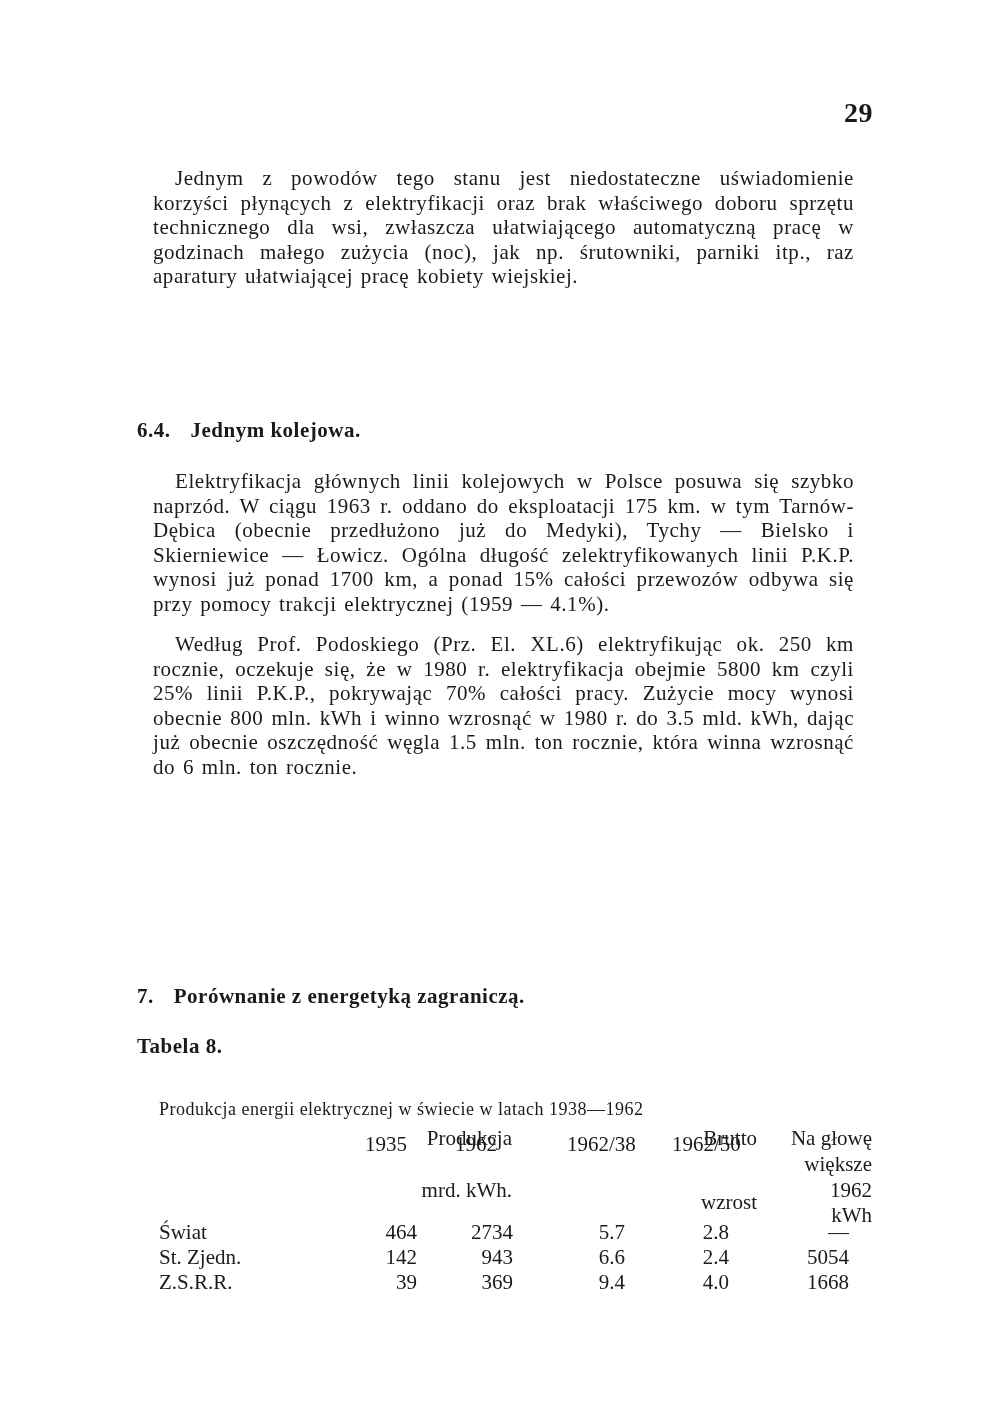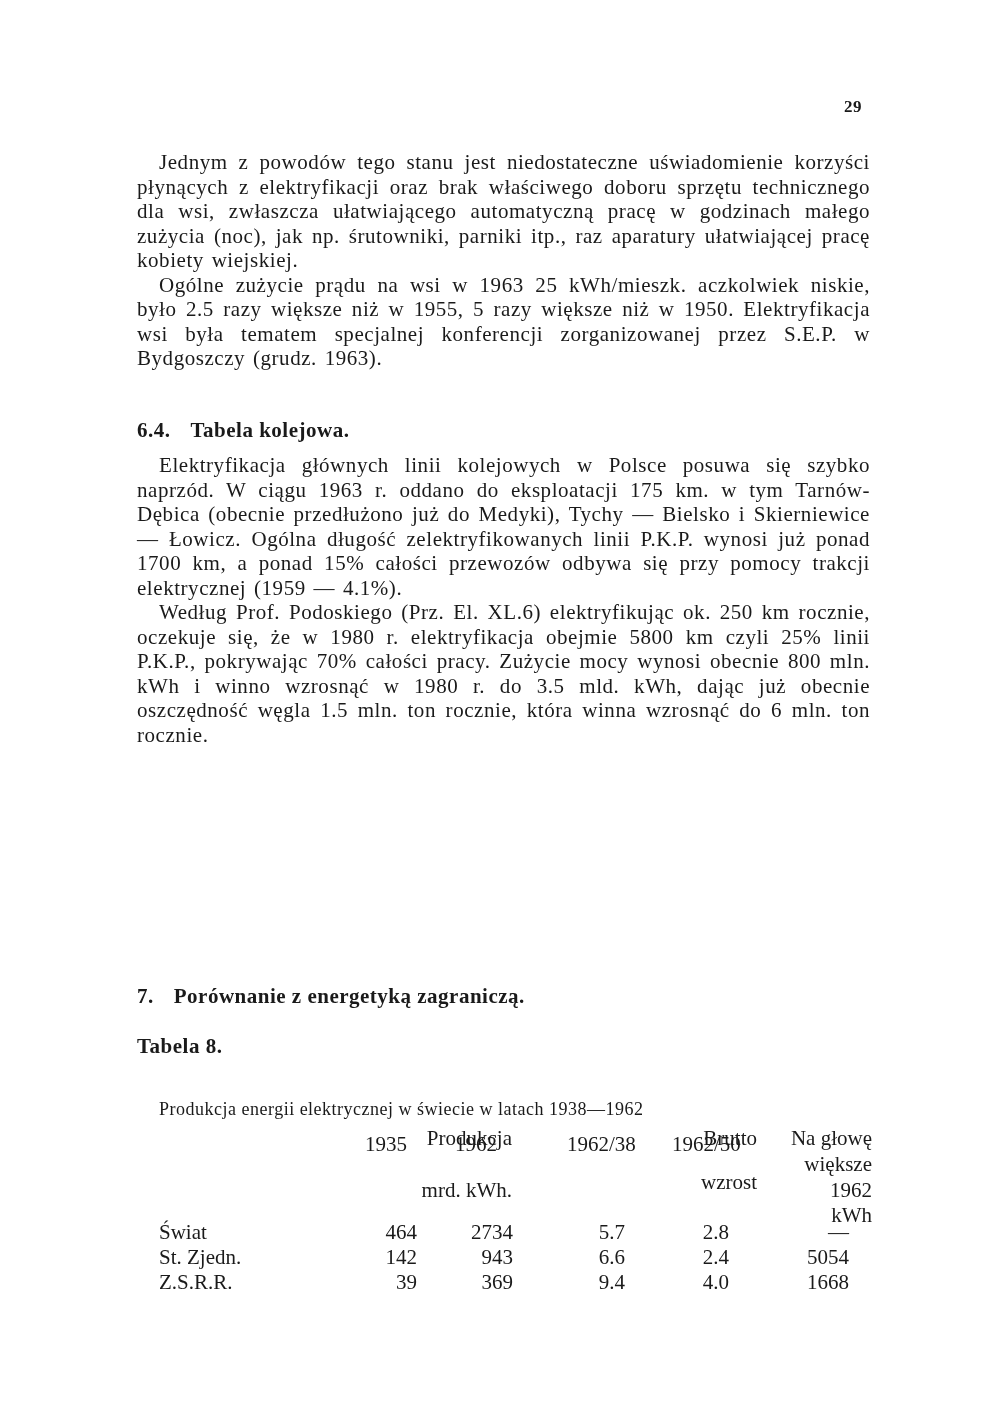--- a/index.html
+++ b/index.html
@@ -3,28 +3,28 @@
 <meta charset="utf-8">
 <style>
   html, body { margin: 0; padding: 0; background: #ffffff; }
   body {
     width: 1000px; height: 1420px; position: relative; overflow: hidden;
     font-family: "Liberation Serif", "DejaVu Serif", serif;
     color: #1a1a1a;
   }
   .page-number {
     position: absolute; left: 844px; top: 97px;
-    font-size: 17px; font-weight: bold; letter-spacing: 0.5px;
+    font-size: 28px; font-weight: bold; letter-spacing: 0.5px;
   }
   .text-block {
     position: absolute; left: 137px; width: 733px;
     font-size: 21px; line-height: 24.5px;
     letter-spacing: 0.55px; word-spacing: 2px;
   }
-  .para { margin: 0; text-align: justify; text-align-last: left; }
+  .para { margin: 16px; text-align: justify; text-align-last: left; }
   .para.indent { text-indent: 22px; }
   .heading { font-weight: bold; font-size: 21px; margin: 0; letter-spacing: 0.5px; }
   .heading .num { margin-right: 20px; }
   .block1 { top: 150px; }
   .h64 { position: absolute; left: 137px; top: 418px; }
   .block2 { top: 453px; }
   .h7 { position: absolute; left: 137px; top: 984px; }
   .h-tab { position: absolute; left: 137px; top: 1034px; }
   .caption { position: absolute; left: 159px; top: 1099px; font-size: 18px; letter-spacing: 0.5px; }
 
@@ -33,25 +33,24 @@
   .r { text-align: right; }
   .c { text-align: right; margin-top: 20px; }
 </style>
 </head>
 <body>
 
 <div class="page-number">29</div>
 
 <div class="text-block block1">
   <p class="para indent">Jednym z powodów tego stanu jest niedostateczne uświadomienie korzyści płynących z elektryfikacji oraz brak właściwego doboru sprzętu technicznego dla wsi, zwłaszcza ułatwiającego automatyczną pracę w godzinach małego zużycia (noc), jak np. śrutowniki, parniki itp., raz aparatury ułatwiającej pracę kobiety wiejskiej.</p>
-  <p class="para indent">Ogólne zużycie prądu na wsi w 1963 25 kWh/mieszk. aczkolwiek niskie, było 2.5 razy większe niż w 1955, 5 razy większe niż w 1950. Elektryfikacja wsi była tematem specjalnej konferencji zorganizowanej przez S.E.P. w Bydgoszczy (grudz. 1963).</p>
 </div>
 
 <div class="heading h64">
-  <span class="num">6.4.</span><span>Tabela kolejowa.</span>
+  <span class="num">6.4.</span><span>Jednym kolejowa.</span>
 </div>
 
 <div class="text-block block2">
   <p class="para indent">Elektryfikacja głównych linii kolejowych w Polsce posuwa się szybko naprzód. W ciągu 1963 r. oddano do eksploatacji 175 km. w tym Tarnów-Dębica (obecnie przedłużono już do Medyki), Tychy — Bielsko i Skierniewice — Łowicz. Ogólna długość zelektryfikowanych linii P.K.P. wynosi już ponad 1700 km, a ponad 15% całości przewozów odbywa się przy pomocy trakcji elektrycznej (1959 — 4.1%).</p>
   <p class="para indent">Według Prof. Podoskiego (Prz. El. XL.6) elektryfikując ok. 250 km rocznie, oczekuje się, że w 1980 r. elektryfikacja obejmie 5800 km czyli 25% linii P.K.P., pokrywając 70% całości pracy. Zużycie mocy wynosi obecnie 800 mln. kWh i winno wzrosnąć w 1980 r. do 3.5 mld. kWh, dając już obecnie oszczędność węgla 1.5 mln. ton rocznie, która winna wzrosnąć do 6 mln. ton rocznie.</p>
 </div>
 
 <div class="heading h7">
   <span class="num">7.</span><span>Porównanie z energetyką zagraniczą.</span>
 </div>
@@ -65,21 +64,21 @@
   <div class="cell c" style="left:460px;width:160px;top:0">Brutto</div>
   <div class="cell c" style="left:625px;width:110px;top:0">Na głowę</div>
 
   <div class="cell" style="left:228px;top:26px">1935</div>
   <div class="cell" style="left:318px;top:26px">1962</div>
   <div class="cell" style="left:430px;top:26px">1962/38</div>
   <div class="cell" style="left:535px;top:26px">1962/50</div>
   <div class="cell c" style="left:625px;width:110px;top:26px">większe</div>
 
   <div class="cell c" style="left:225px;width:150px;top:52px">mrd. kWh.</div>
-  <div class="cell c" style="left:460px;width:160px;top:44px">wzrost</div>
+  <div class="cell c" style="left:460px;width:160px;top:64px">wzrost</div>
   <div class="cell c" style="left:625px;width:110px;top:52px">1962</div>
 
   <div class="cell c" style="left:625px;width:110px;top:77px">kWh</div>
 
   <div>
     <div class="cell" style="left:22px;top:114px">Świat</div>
     <div class="cell r" style="left:220px;width:60px;top:114px">464</div>
     <div class="cell r" style="left:310px;width:66px;top:114px">2734</div>
     <div class="cell r" style="left:430px;width:58px;top:114px">5.7</div>
     <div class="cell r" style="left:540px;width:52px;top:114px">2.8</div>

